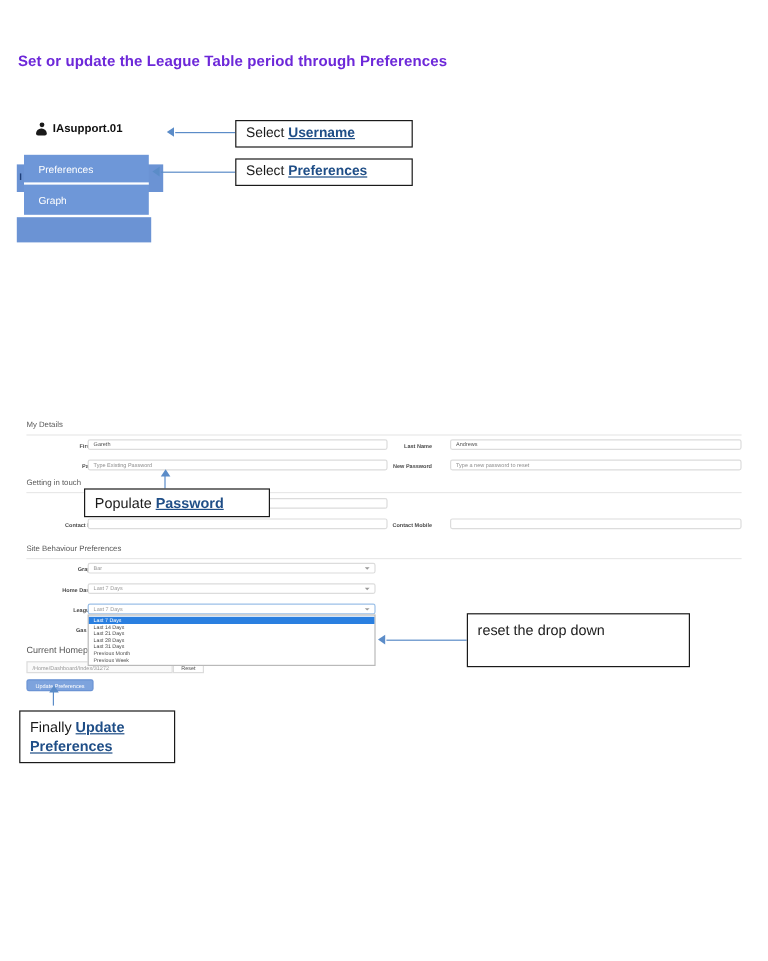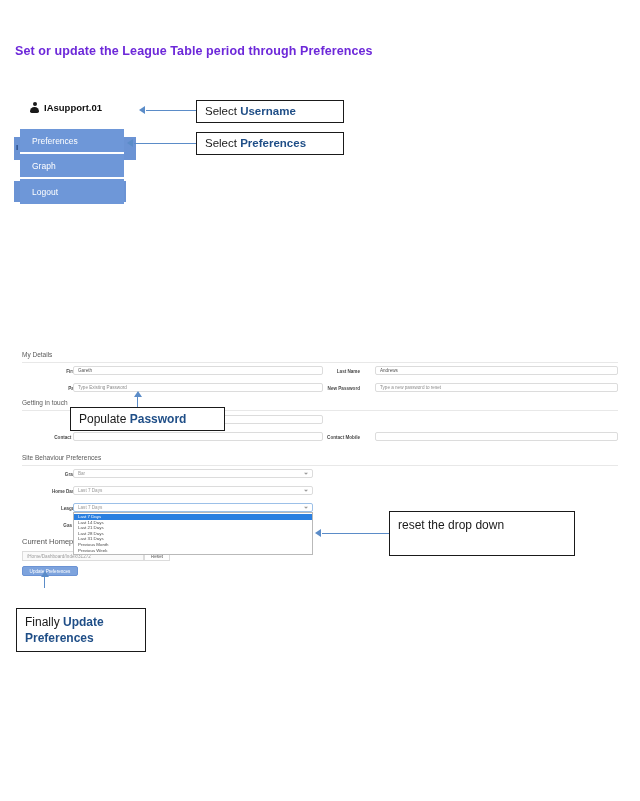--- a/index.html
+++ b/index.html
@@ -113,35 +113,35 @@
     background: #ffffff;
     box-sizing: border-box;
     display: flex;
     align-items: center;
     padding: 0 8px;
     font-size: 11.5px;
     color: #1a1a1a;
     line-height: 1.35;
     z-index: 30;
   }
-  .callout b { color: #1f4e87; font-weight: bold; }
+  .callout b { color: #1f4e87; font-weight: bold; text-decoration: underline; }
   .callout .txt { white-space: pre-wrap; }
 
   #callout-username { left: 196px; top: 100px; width: 148px; height: 23px; }
   #callout-preferences { left: 196px; top: 132px; width: 148px; height: 23px; }
   #callout-password {
     left: 70px; top: 407px; width: 155px; height: 24px;
     font-size: 12px;
   }
   #callout-timeperiod {
     left: 389px; top: 511px; width: 186px; height: 45px;
     display: block; padding: 5px 8px; font-size: 12px;
   }
   #callout-update {
-    left: 16px; top: 608px; width: 130px; height: 44px;
+    left: 16px; top: 592px; width: 130px; height: 44px;
     display: block; padding: 5px 8px; font-size: 12px;
   }
 
   
   .leader {
     position: absolute;
     background: #5b8cc8;
     z-index: 20;
   }
   .arrow-head {
@@ -309,21 +309,20 @@
   <span class="user-name">IAsupport.01</span>
 </div>
 
 <div class="menu-bg-strip menu-bg-a"></div>
 <div class="menu-bg-strip menu-bg-b"></div>
 <div class="menu-bg-label">I</div>
 
 <div class="user-menu">
   <div class="menu-item">Preferences</div>
   <div class="menu-item">Graph</div>
-  <div class="menu-item">Logout</div>
 </div>
 
 <div class="leader" style="left:146px; top:110px; width:50px; height:1.4px;"></div>
 <div class="arrow-head ah-left" style="left:139px; top:106px;"></div>
 <div class="callout" id="callout-username">
   <span class="txt">Select </span>
     <b>Username</b>
 </div>
 
 <div class="leader" style="left:134px; top:143px; width:62px; height:1.4px;"></div>

